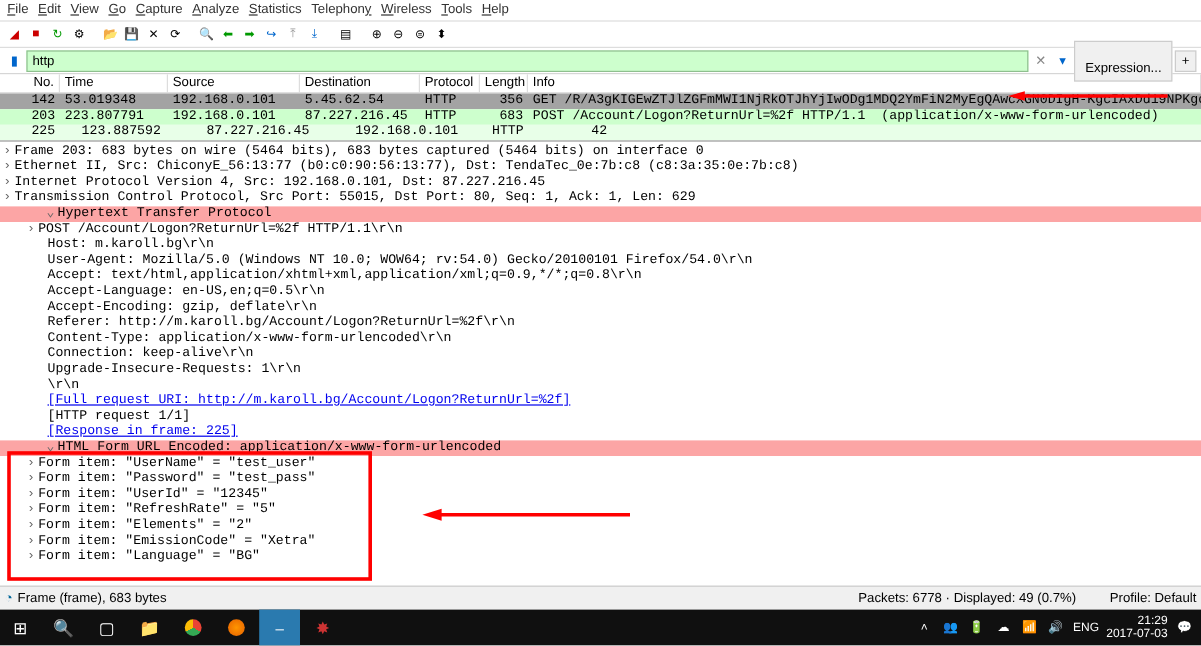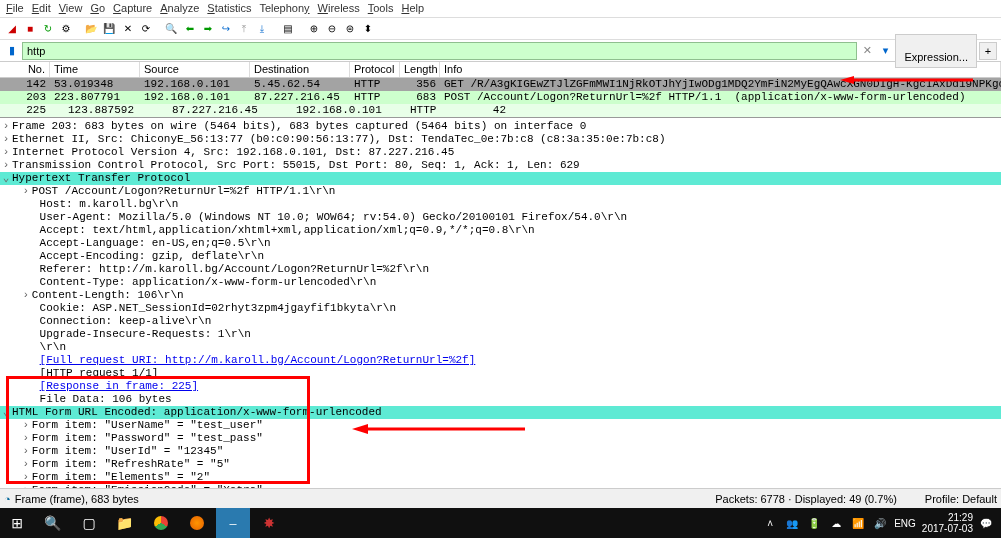--- a/index.html
+++ b/index.html
@@ -25,21 +25,21 @@
 .col-no { width: 50px; text-align: right; }
 .col-time { width: 90px; }
 .col-src { width: 110px; }
 .col-dst { width: 100px; }
 .col-proto { width: 50px; }
 .col-len { width: 40px; text-align: right; }
 .col-info { flex: 1; position: relative; }
 .details { font-family: Consolas, "Courier New", monospace; font-size: 11px; padding: 2px 0; border-top: 1px solid #999; border-bottom: 1px solid #999; height: 388px; overflow: hidden; }
 .details .line { white-space: pre; height: 13px; line-height: 13px; }
 .details .ex { color: #666; display: inline-block; width: 12px; text-align: center; }
-.details .hdr-blue { background: #5eead4; }
+.details .hdr-blue { background: #fca5a5; padding-left: 36px; }
 .details .link { color: #0000ee; text-decoration: underline; }
 .red-box { position: absolute; border: 3px solid red; pointer-events: none; }
 .arrow-svg { position: absolute; pointer-events: none; }
 .statusbar { position: absolute; bottom: 30px; left: 0; right: 0; height: 20px; background: #f0f0f0; border-top: 1px solid #ccc; display: flex; align-items: center; font-size: 11px; padding: 0 4px; gap: 8px; }
 .statusbar .sb-left { flex: 1; display: flex; align-items: center; gap: 4px; }
 .statusbar .sb-mid { }
 .statusbar .sb-right { }
 .taskbar { position: absolute; bottom: 0; left: 0; right: 0; height: 30px; background: #101010; display: flex; align-items: center; color: #fff; font-size: 10px; }
 .taskbar .tb-left { display: flex; gap: 2px; align-items: center; }
 .taskbar .tb-item { width: 34px; height: 30px; display: flex; align-items: center; justify-content: center; font-size: 14px; }
@@ -145,29 +145,26 @@
   <div class="line"><span class="ex">›</span><span>Transmission Control Protocol, Src Port: 55015, Dst Port: 80, Seq: 1, Ack: 1, Len: 629</span></div>
   <div class="line hdr-blue"><span class="ex">⌄</span><span>Hypertext Transfer Protocol</span></div>
   <div class="line">   <span class="ex">›</span><span>POST /Account/Logon?ReturnUrl=%2f HTTP/1.1\r\n</span></div>
   <div class="line">      <span>Host: m.karoll.bg\r\n</span></div>
   <div class="line">      <span>User-Agent: Mozilla/5.0 (Windows NT 10.0; WOW64; rv:54.0) Gecko/20100101 Firefox/54.0\r\n</span></div>
   <div class="line">      <span>Accept: text/html,application/xhtml+xml,application/xml;q=0.9,*/*;q=0.8\r\n</span></div>
   <div class="line">      <span>Accept-Language: en-US,en;q=0.5\r\n</span></div>
   <div class="line">      <span>Accept-Encoding: gzip, deflate\r\n</span></div>
   <div class="line">      <span>Referer: http://m.karoll.bg/Account/Logon?ReturnUrl=%2f\r\n</span></div>
   <div class="line">      <span>Content-Type: application/x-www-form-urlencoded\r\n</span></div>
-  <div class="line">   <span class="ex">›</span><span>Content-Length: 106\r\n</span></div>
-  <div class="line">      <span>Cookie: ASP.NET_SessionId=02rhyt3zpm4jgayfif1bkyta\r\n</span></div>
   <div class="line">      <span>Connection: keep-alive\r\n</span></div>
   <div class="line">      <span>Upgrade-Insecure-Requests: 1\r\n</span></div>
   <div class="line">      <span>\r\n</span></div>
   <div class="line">      <span class="link">[Full request URI: http://m.karoll.bg/Account/Logon?ReturnUrl=%2f]</span></div>
   <div class="line">      <span>[HTTP request 1/1]</span></div>
   <div class="line">      <span class="link">[Response in frame: 225]</span></div>
-  <div class="line">      <span>File Data: 106 bytes</span></div>
   <div class="line hdr-blue"><span class="ex">⌄</span><span>HTML Form URL Encoded: application/x-www-form-urlencoded</span></div>
   <div class="line">   <span class="ex">›</span><span>Form item: "UserName" = "test_user"</span></div>
   <div class="line">   <span class="ex">›</span><span>Form item: "Password" = "test_pass"</span></div>
   <div class="line">   <span class="ex">›</span><span>Form item: "UserId" = "12345"</span></div>
   <div class="line">   <span class="ex">›</span><span>Form item: "RefreshRate" = "5"</span></div>
   <div class="line">   <span class="ex">›</span><span>Form item: "Elements" = "2"</span></div>
   <div class="line">   <span class="ex">›</span><span>Form item: "EmissionCode" = "Xetra"</span></div>
   <div class="line">   <span class="ex">›</span><span>Form item: "Language" = "BG"</span></div>
 </div>
 

